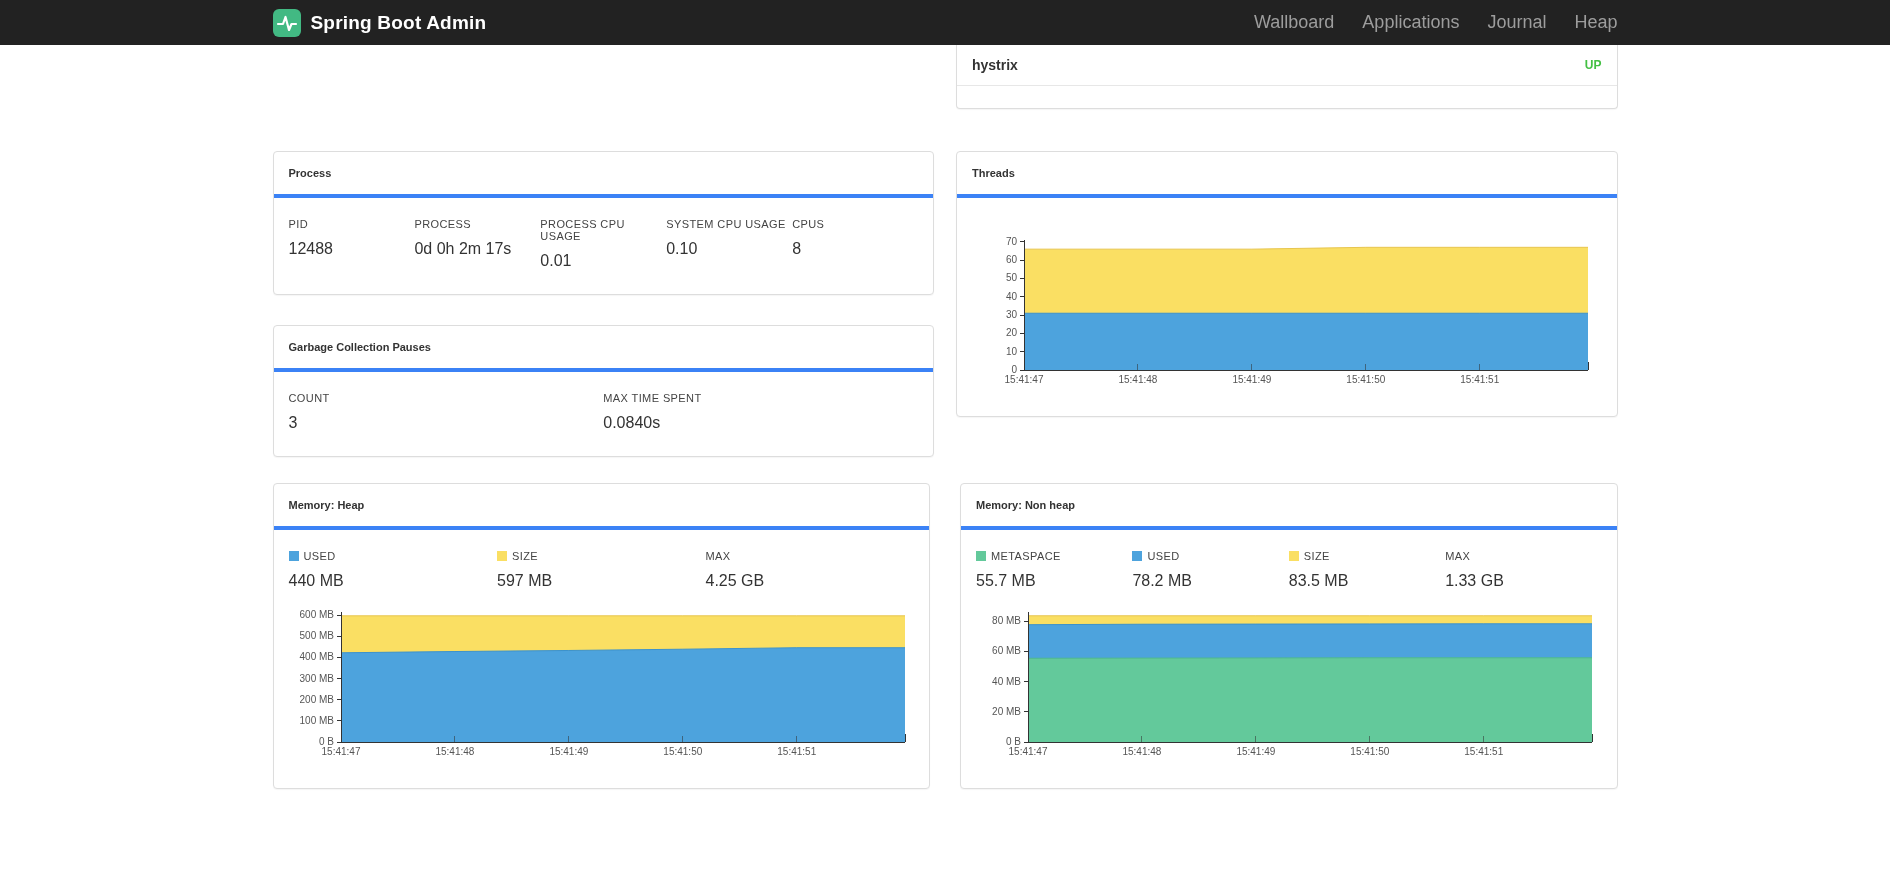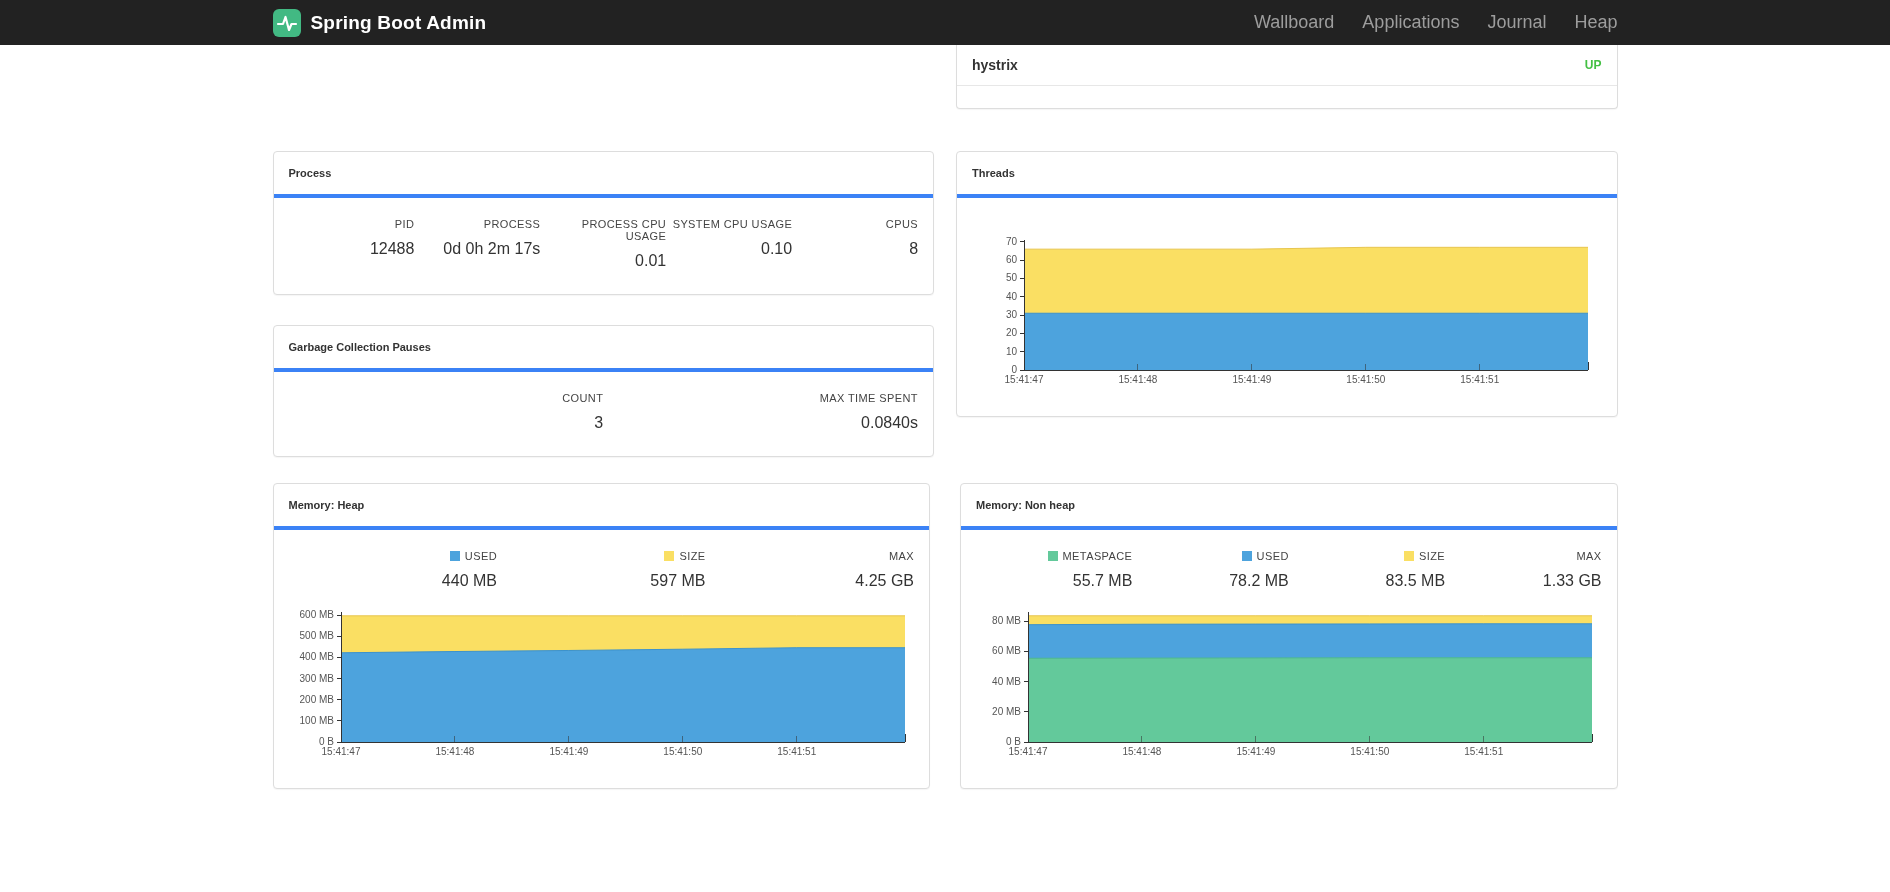--- a/index.html
+++ b/index.html
@@ -47,21 +47,21 @@
   .status-row {
     display: flex; justify-content: space-between; align-items: center;
     padding: 12px 15px; border-bottom: 1px solid #e7e7e7;
   }
   .app-name { font-weight: bold; color: #333; text-decoration: none; cursor: pointer; }
   .app-status { font-weight: bold; font-size: 12px; }
   .status-pad { height: 22px; }
 
   
   .metrics { display: flex; }
-  .metric { flex: 1; text-align: right; }
+  .metric { flex: 1; text-align: left; }
   .metric-label { font-size: 11px; color: #444; letter-spacing: .4px; }
   .metric-value { font-size: 16px; margin-top: 10px; color: #333; }
   .swatch { display: inline-block; width: 10px; height: 10px; margin-right: 5px; vertical-align: -1px; }
 
   
   .chart { height: 160px; margin-top: 14px; width: 100%; }
   .chart svg { display: block; }
   .chart text { font: 10px "Liberation Sans", sans-serif; fill: #555; }
 </style>
 </head>

